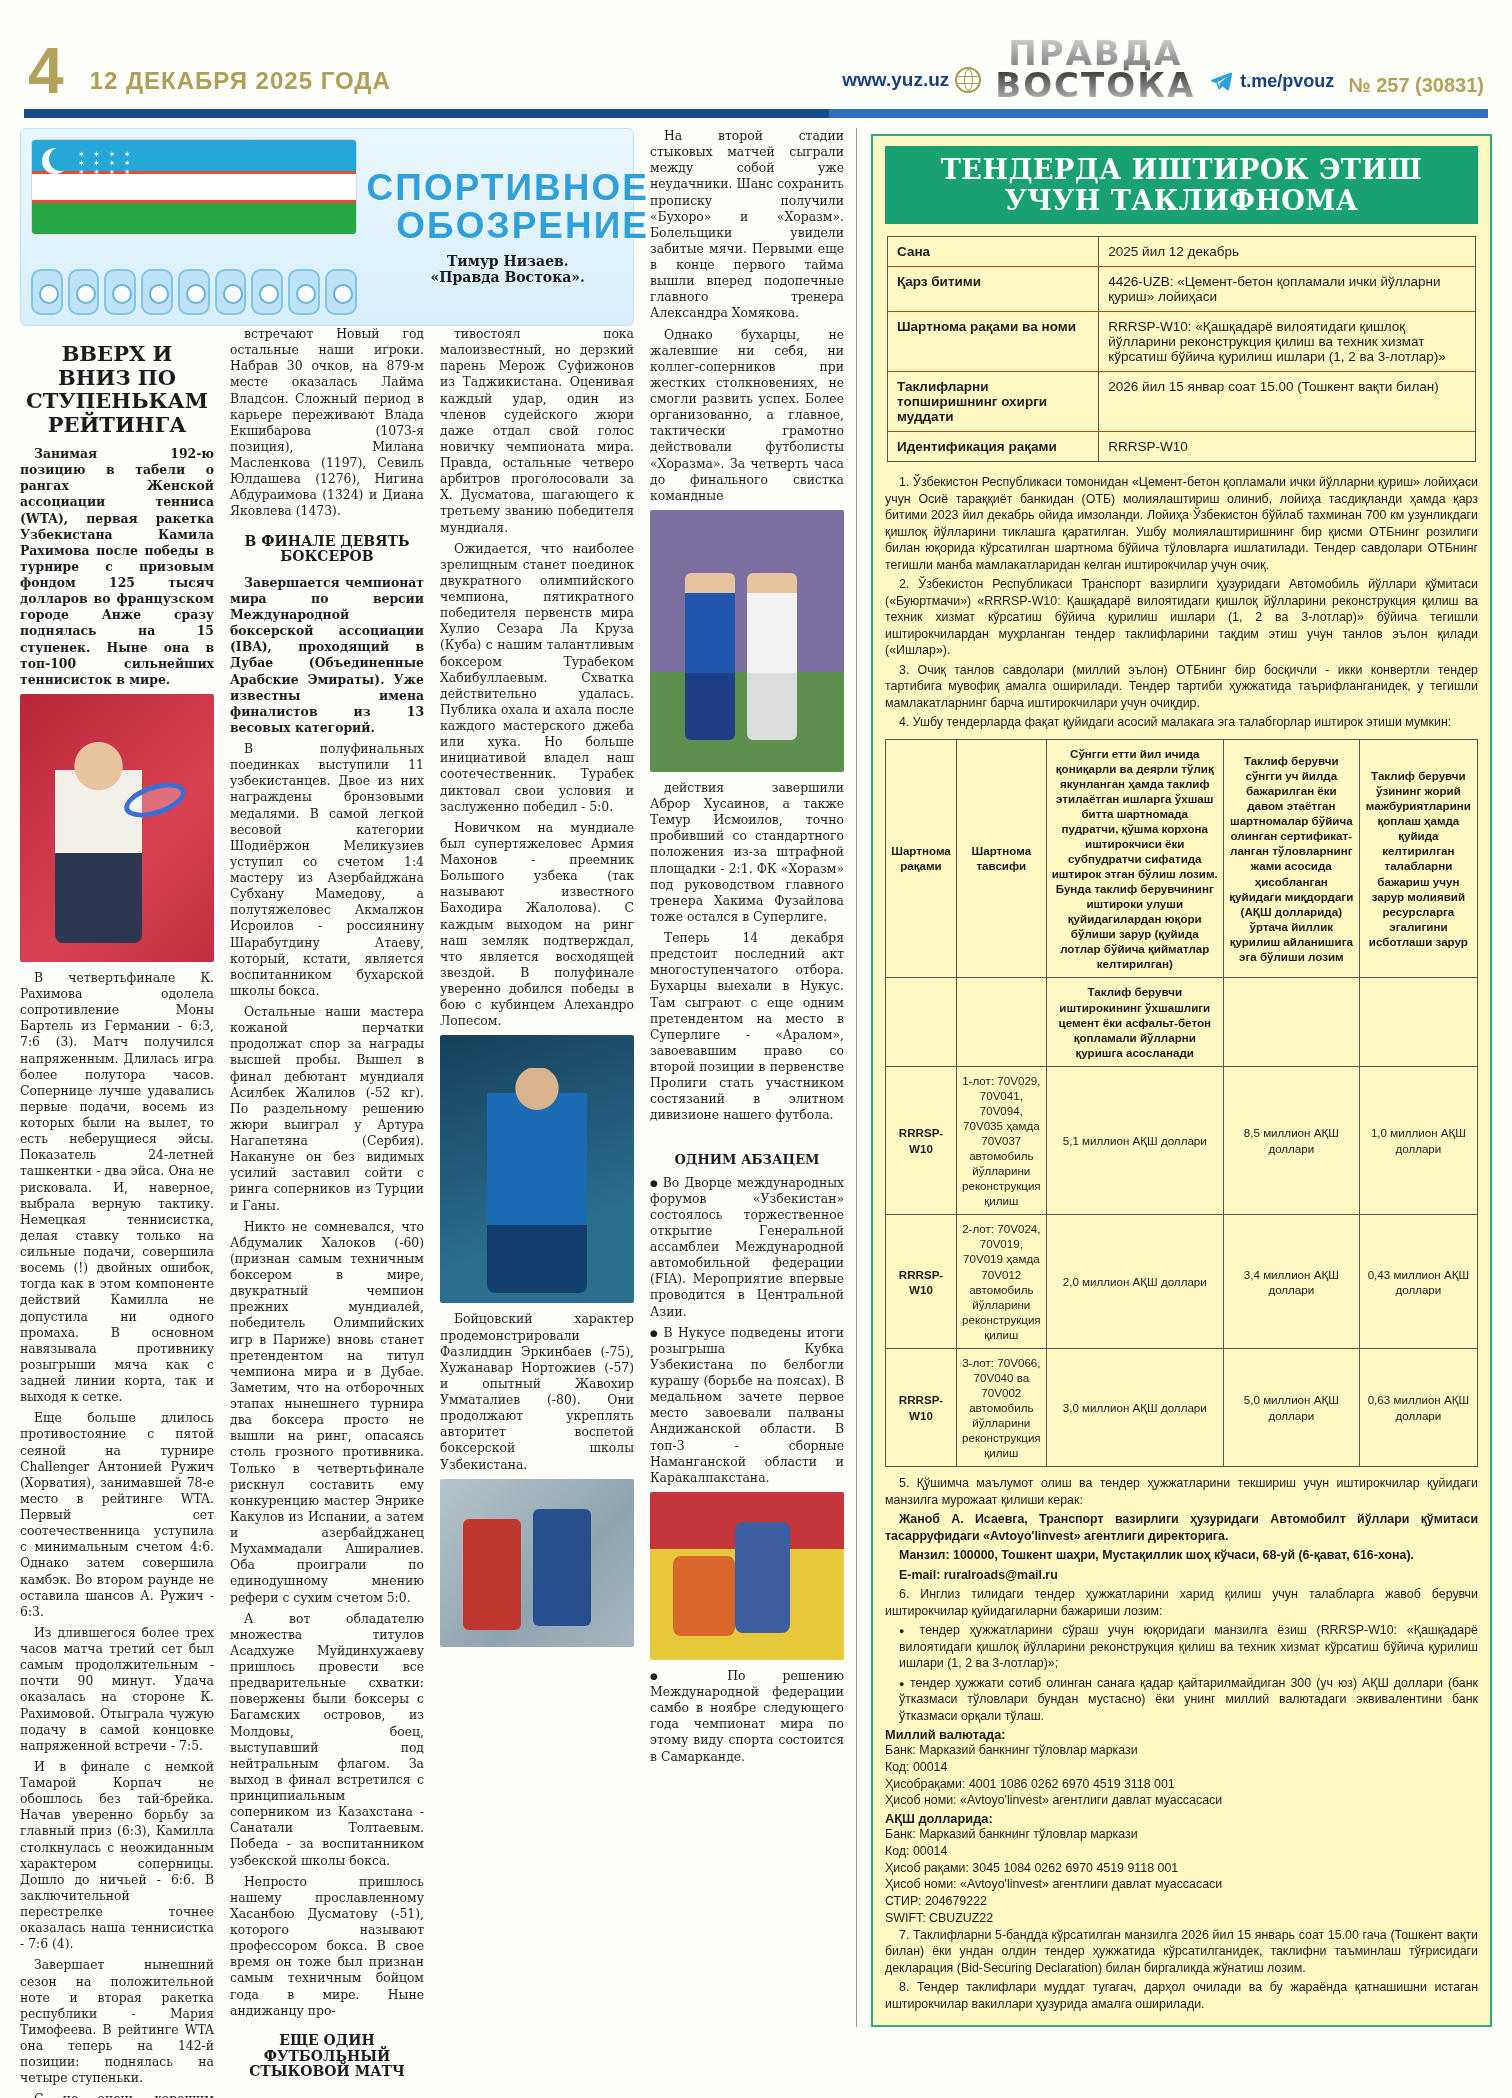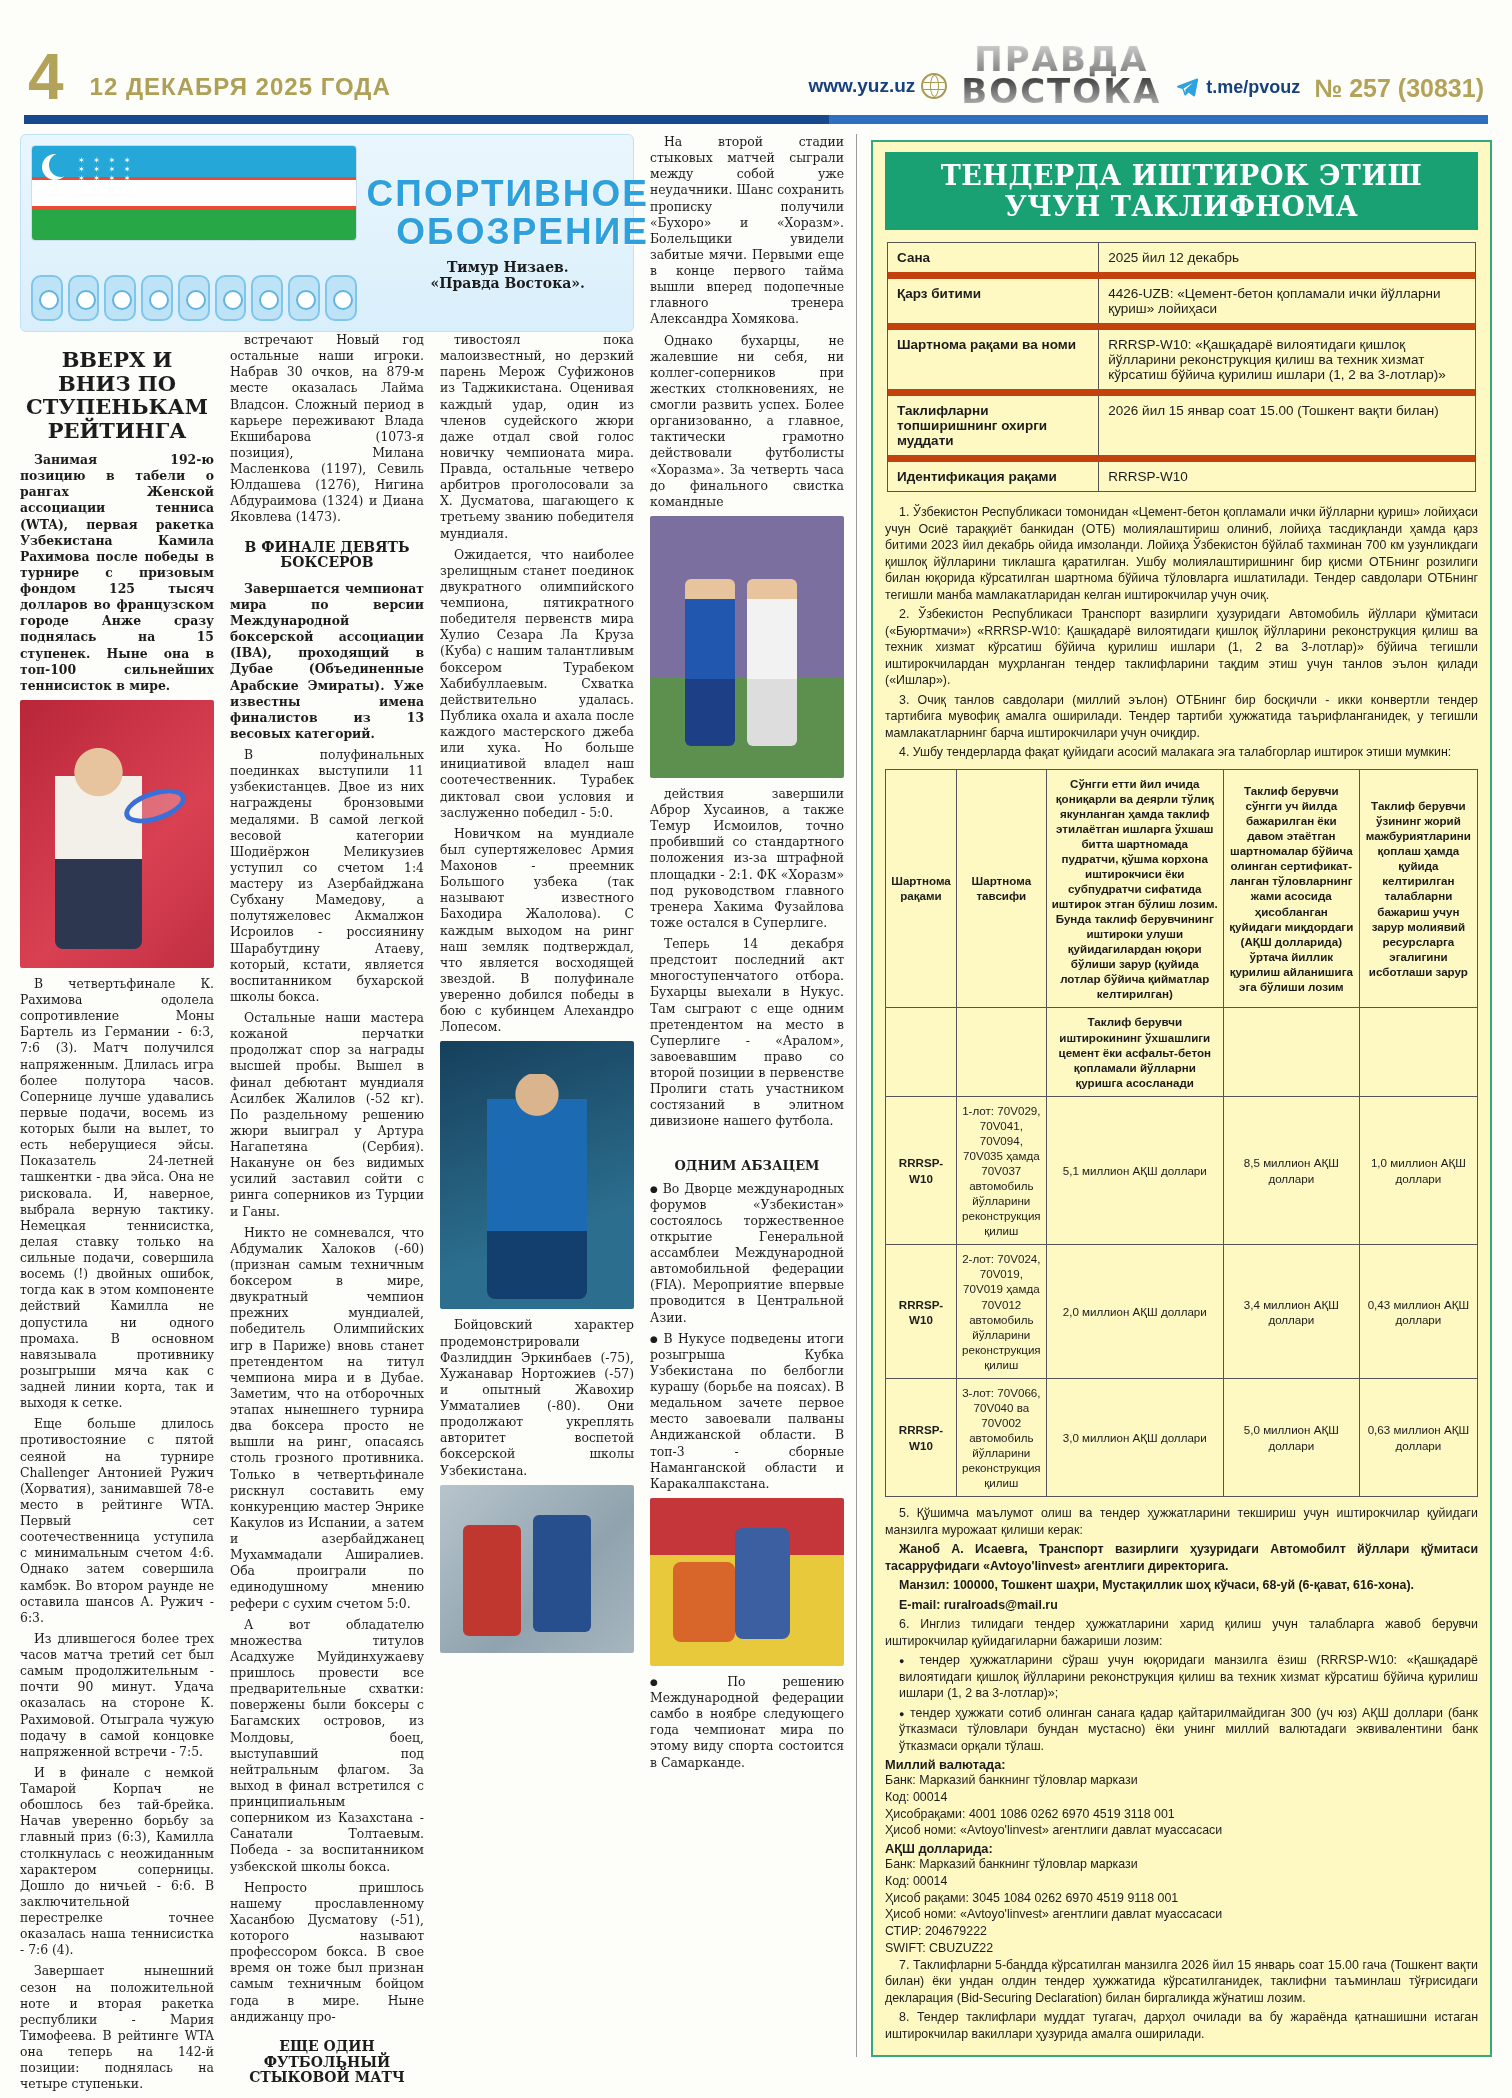--- a/index.html
+++ b/index.html
@@ -18,21 +18,21 @@
   .globe:before,.globe:after{content:"";position:absolute;inset:0;border:1px solid #a89a50;border-radius:50%;}
   .globe:before{left:30%;right:30%;}
   .globe:after{top:30%;bottom:30%;border-radius:0;border-left:none;border-right:none;}
   .masthead{text-align:center;font-family:"DejaVu Sans",sans-serif;font-weight:bold;line-height:.92;
             font-size:34px;letter-spacing:2px;color:#8f8f8f;
             background:linear-gradient(180deg,#f2f2f2 0%,#9a9a9a 45%,#4e4e4e 55%,#d8d8d8 100%);
             -webkit-background-clip:text;background-clip:text;-webkit-text-fill-color:transparent;
             text-shadow:0 0 1px rgba(0,0,0,.15);}
   .htg{display:flex;align-items:center;gap:7px;font-family:"Liberation Sans",sans-serif;font-weight:bold;
        font-size:18px;color:#17407e;padding-bottom:8px;}
-  .hissue{font-family:"Liberation Sans",sans-serif;font-weight:bold;font-size:25px;color:#b3a35a;padding-bottom:4px;margin-top:48px;}
+  .hissue{font-family:"Liberation Sans",sans-serif;font-weight:bold;font-size:20px;color:#b3a35a;padding-bottom:4px;margin-top:48px;}
   .blue-rule{height:9px;margin:8px 4px 10px;background:linear-gradient(90deg,#174a8c 0 55%,#2e6fc0 55% 100%);}
 
   
   .main{display:flex;gap:0;align-items:flex-start;}
   .left{width:836px;flex:0 0 836px;padding-right:12px;}
   .adwrap{flex:1;border-left:1px solid #9a9a9a;padding-left:14px;font-family:"Liberation Sans",sans-serif;}
 
   .leftgrid{display:grid;grid-template-columns:repeat(4,1fr);column-gap:16px;}
   .banner{grid-column:1/4;}
   .c4{grid-column:4;grid-row:1/3;}
@@ -91,21 +91,21 @@
   .sq{width:16px;height:22px;}
   .sq1{background:#d9d5c6;} .sq2{background:#b3ae9d;} .sq3{background:#807a66;}
   .seclabel .lt{font-family:"Liberation Sans",sans-serif;font-size:22px;color:#807a66;font-weight:bold;letter-spacing:.5px;}
   .seclabel .line{flex:1;height:2px;background:#807a66;margin-left:6px;}
 
   
   .adbox{border:2px solid #35a97e;background:#fef9c3;padding:10px 12px;margin-top:6px;}
   .adtitle{background:#1aa173;color:#fff;text-align:center;font-weight:bold;font-size:27px;
            font-family:"DejaVu Serif",serif;padding:8px 4px;letter-spacing:.5px;}
   .infotable{border:1px solid #555;margin:12px 2px;}
-  .inforow{display:flex;border-bottom:7px solid #c2410c;}
+  .inforow{display:flex;border-bottom:1px solid #c2410c;}
   .inforow:last-child{border-bottom:none;}
   .inflabel{flex:0 0 36%;padding:7px 9px;font-weight:bold;font-size:13.5px;border-right:1px solid #555;}
   .infval{flex:1;padding:7px 9px;font-size:13.5px;}
   .adp{font-size:12.4px;line-height:1.33;text-align:justify;margin:0 0 3px;}
   .adp.ind{text-indent:14px;}
   .qtable{width:100%;border-collapse:collapse;margin:8px 0;}
   .qtable th,.qtable td{border:1px solid #555;padding:6px 5px;font-size:11.6px;line-height:1.3;text-align:center;vertical-align:middle;}
   .qtable th{font-weight:bold;}
   .qtable td.id{font-weight:bold;}
   .adbullet{padding-left:14px;text-indent:0 !important;}

